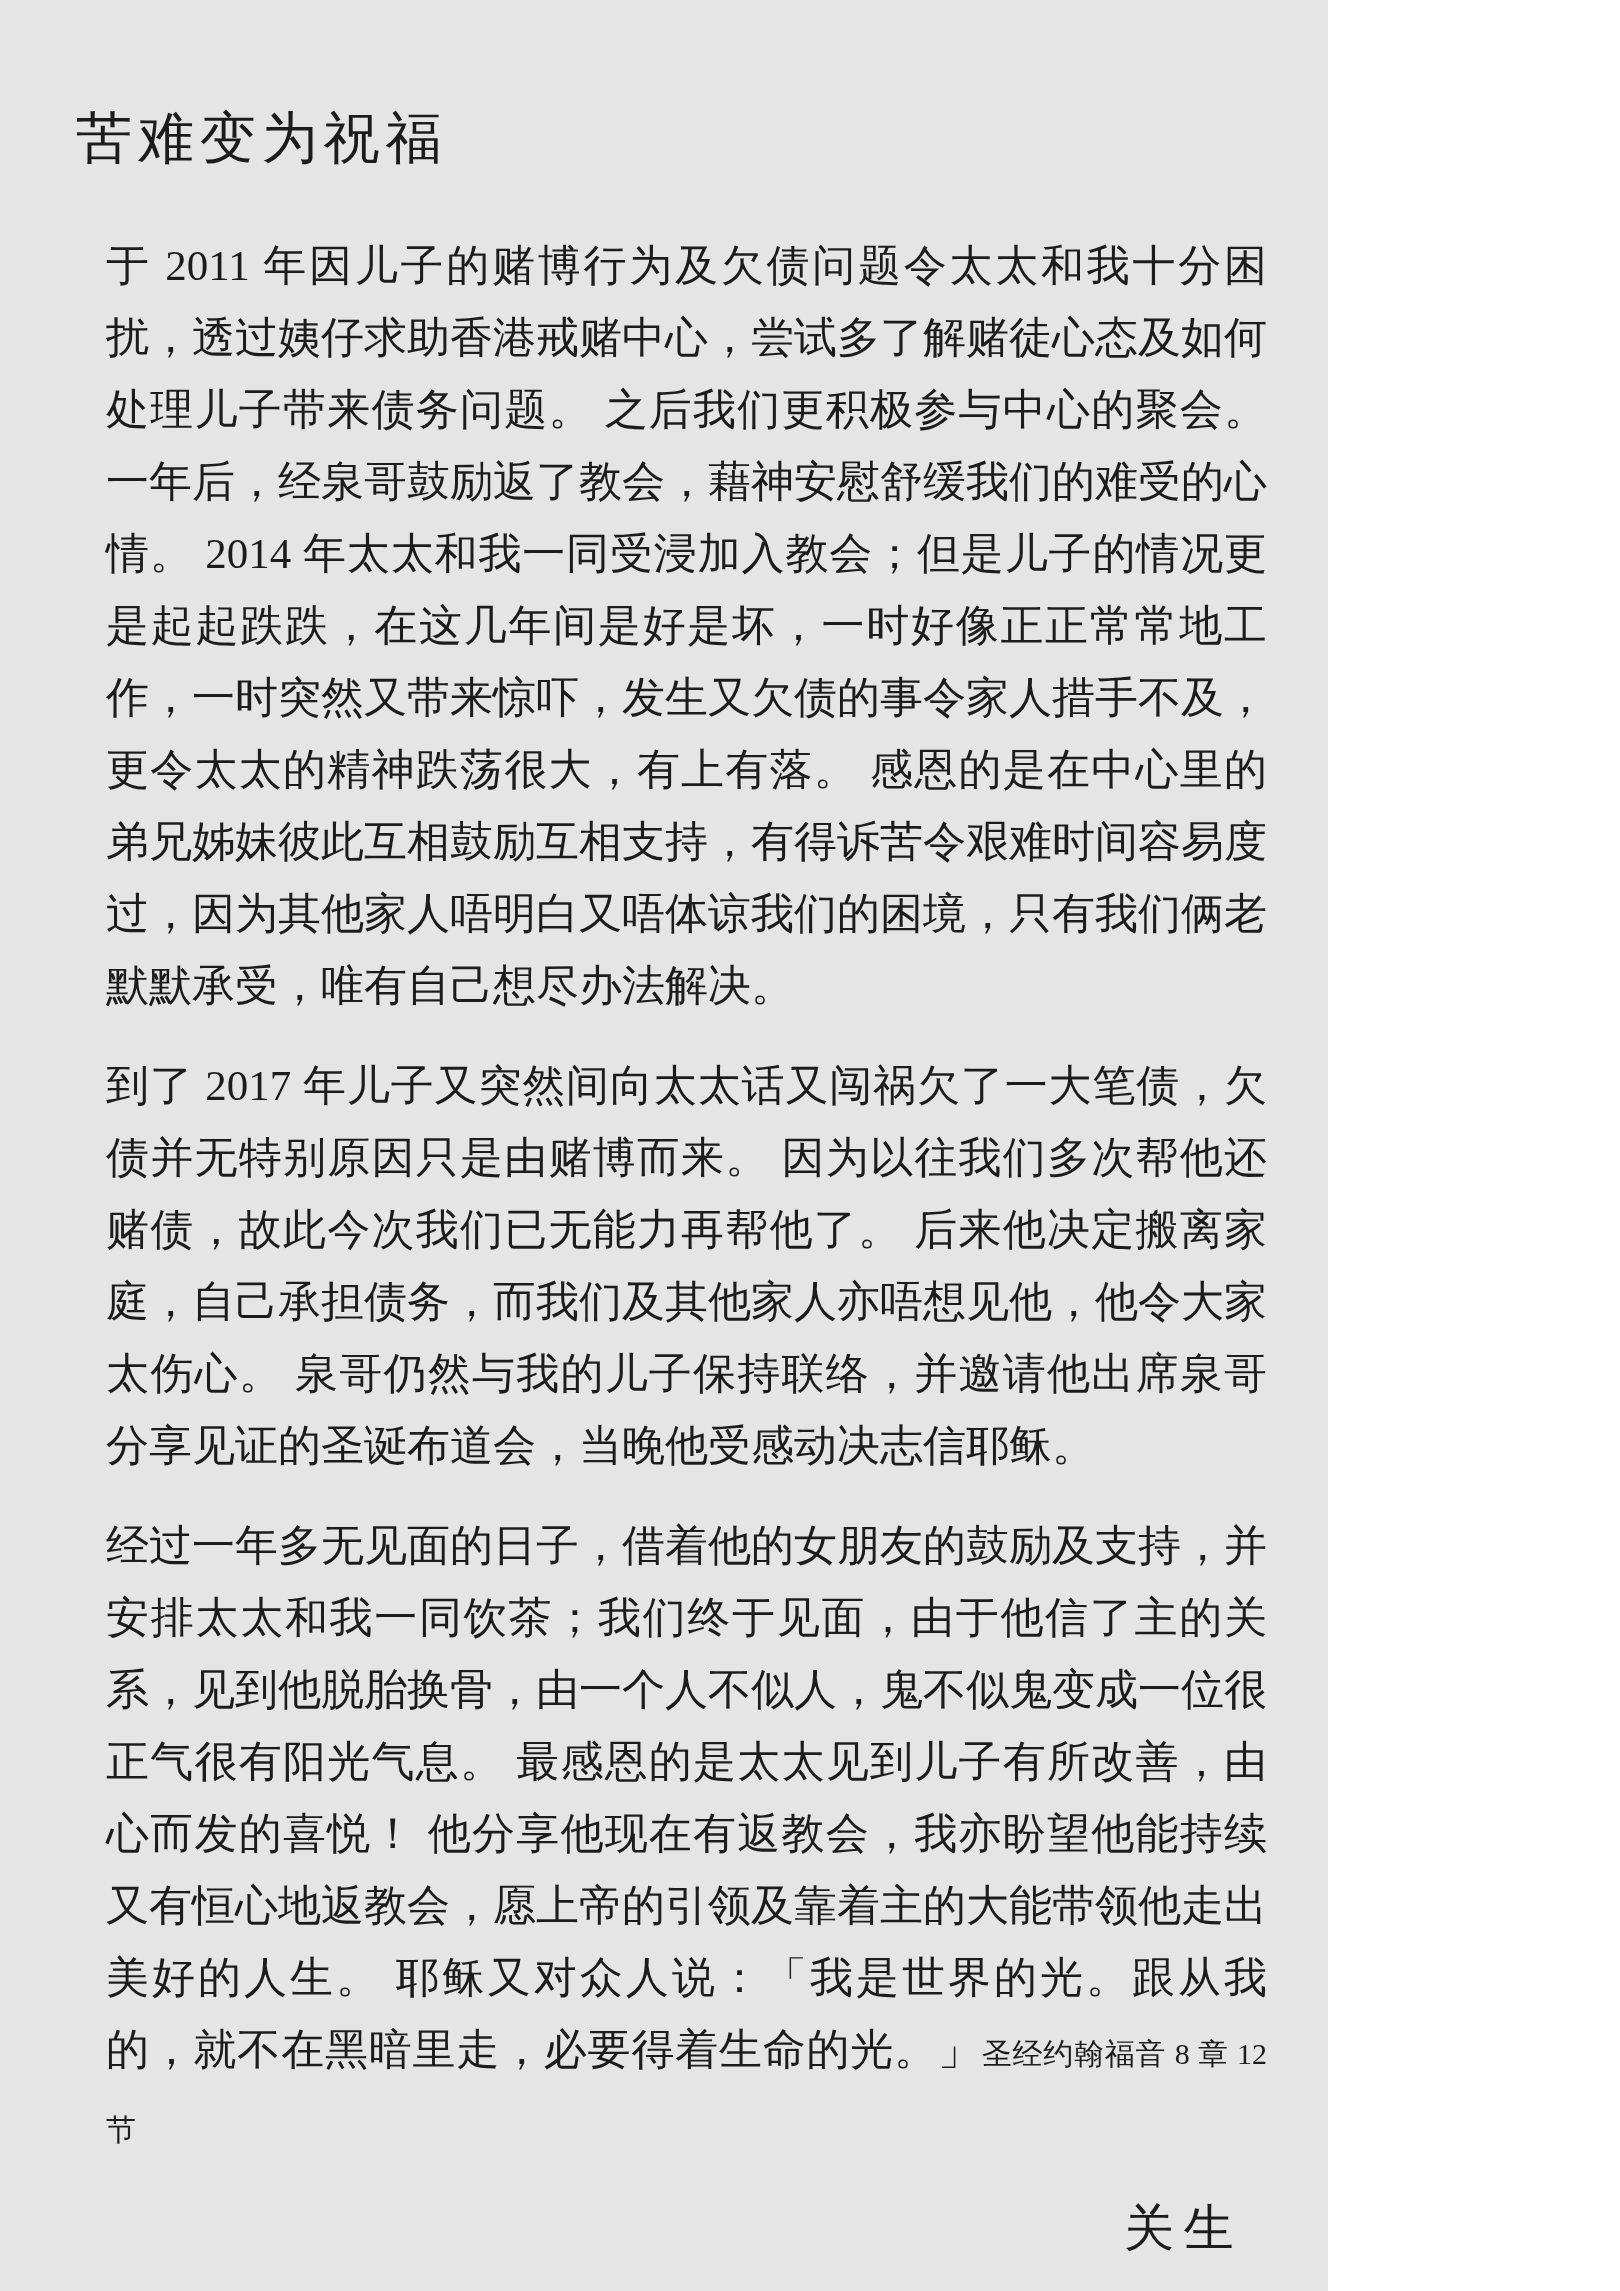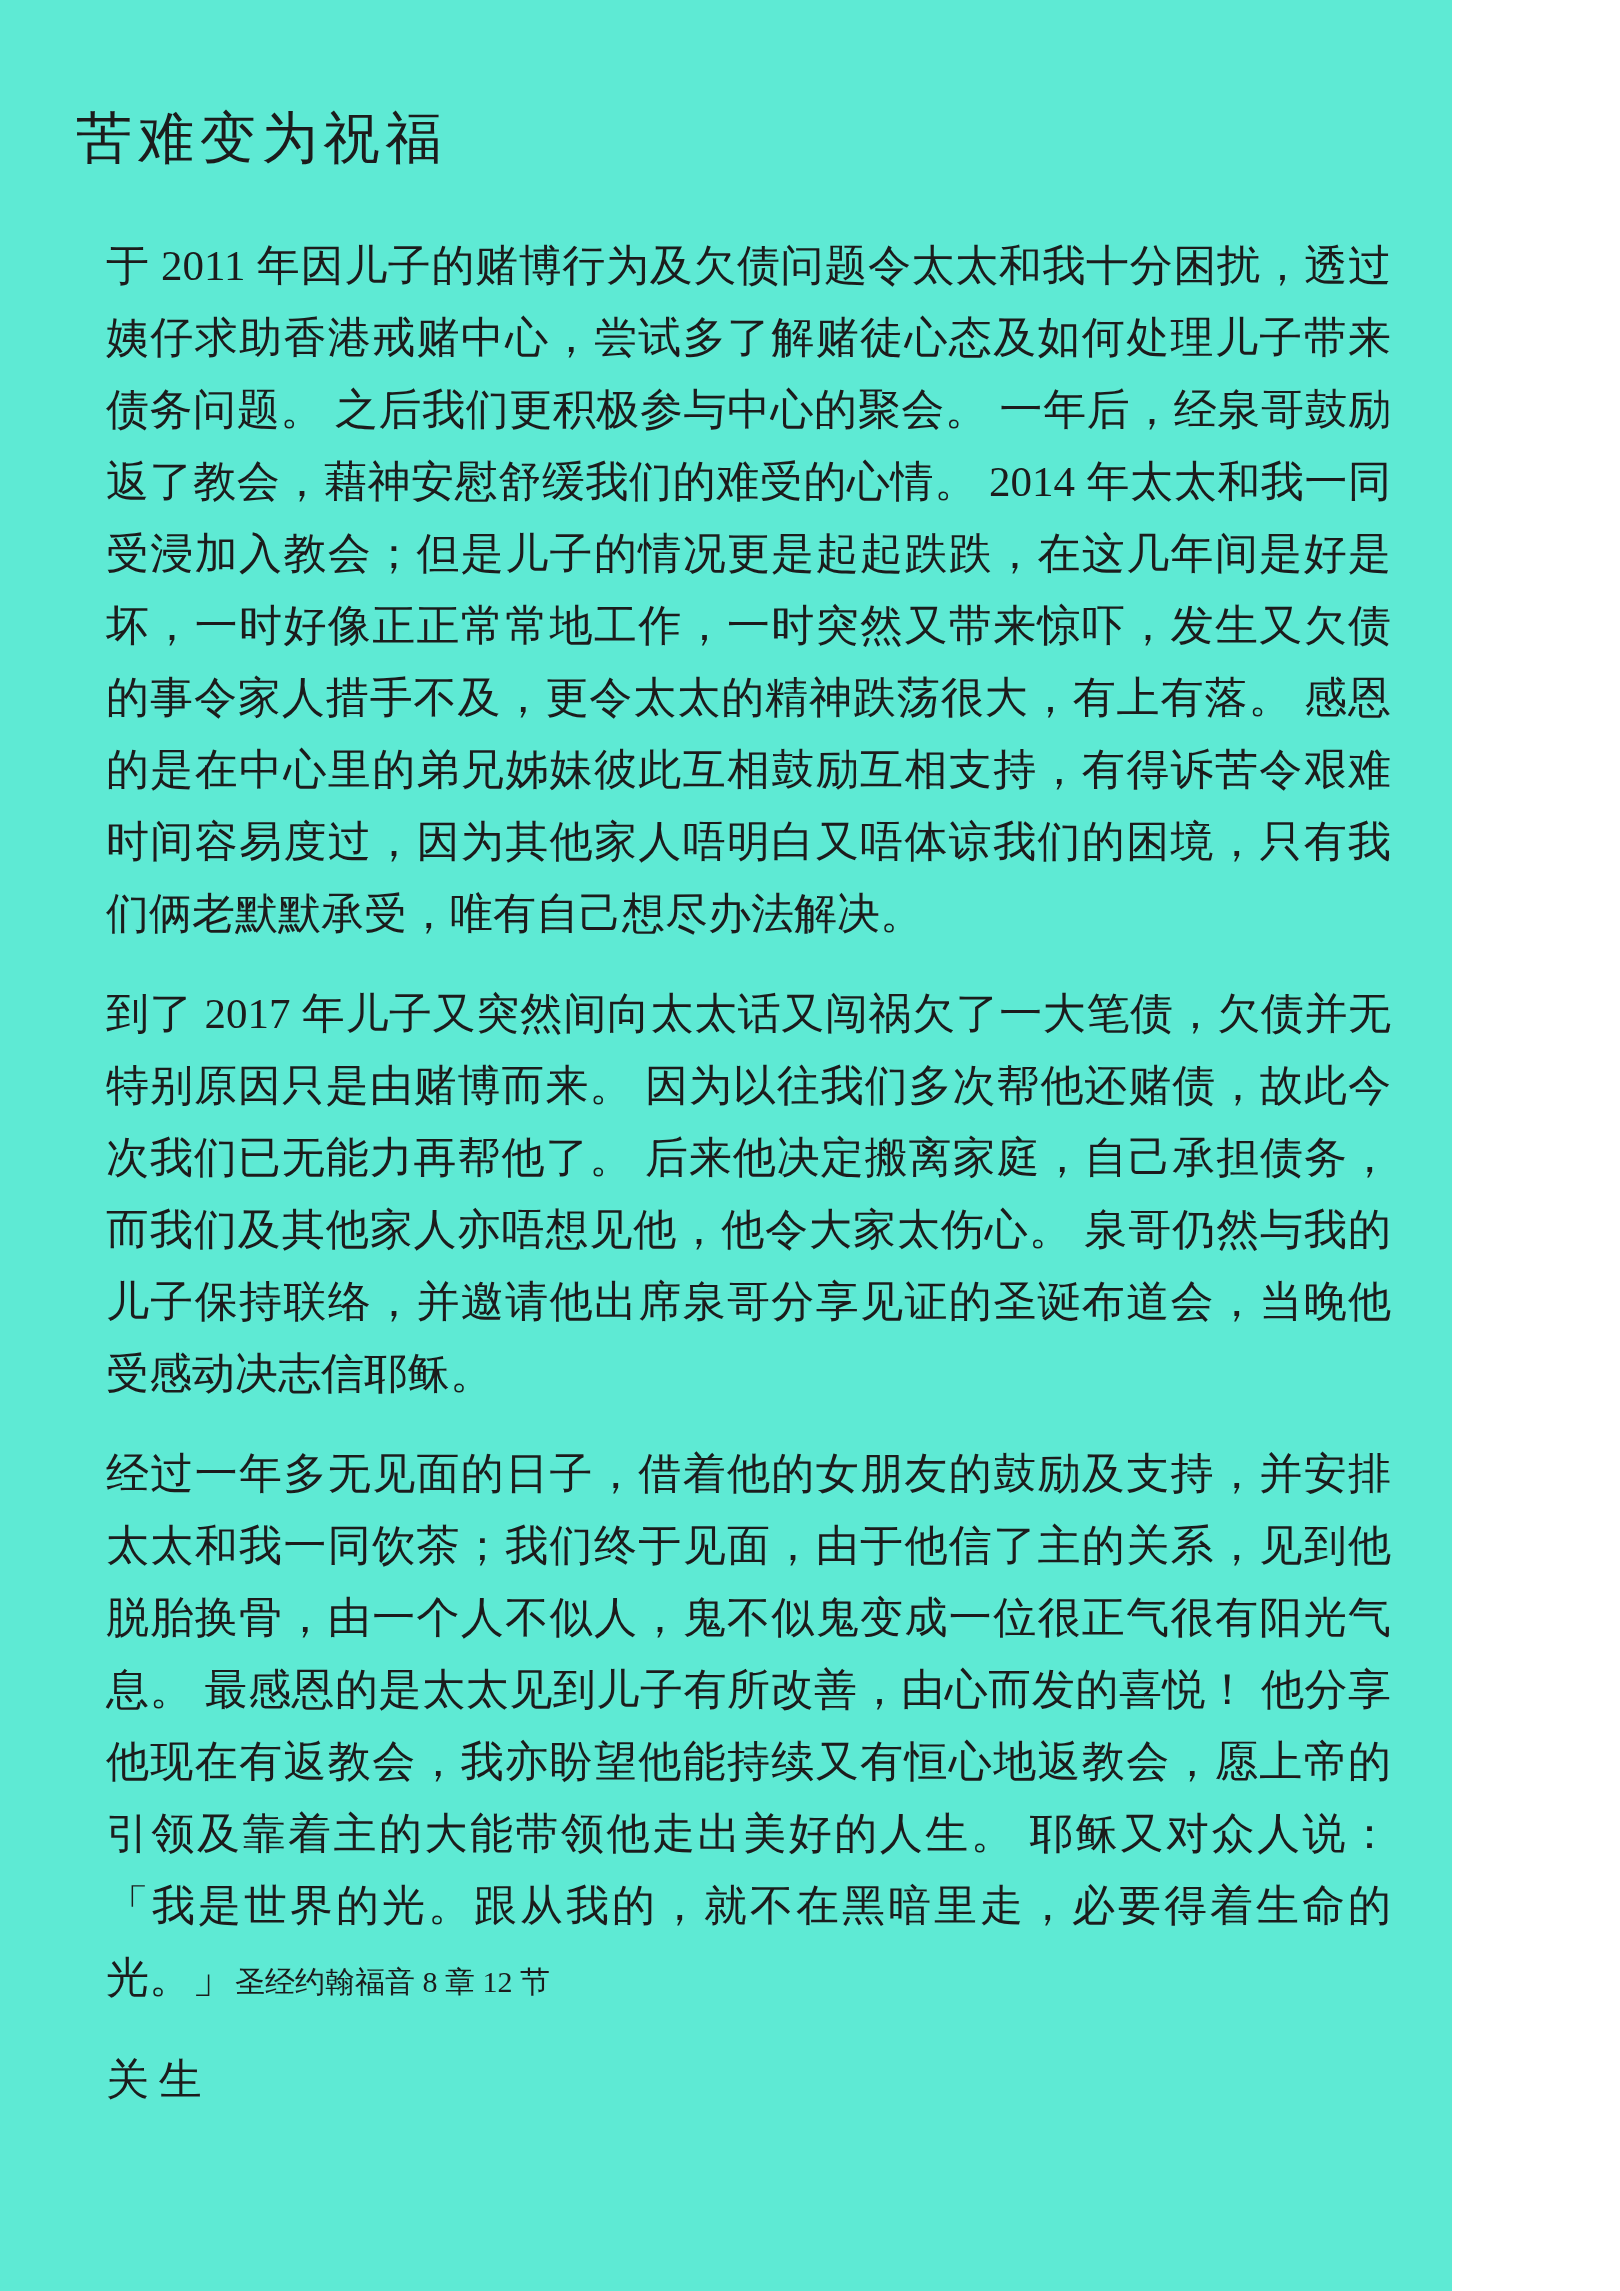--- a/index.html
+++ b/index.html
@@ -2,24 +2,24 @@
 <html><head>
 <meta charset="utf-8">
 <style>
   html, body {
     margin: 0;
     padding: 0;
     background: #ffffff;
   }
   .page {
     position: relative;
-    width: 1452px;
+    width: 1328px;
     height: 2292px;
     box-sizing: border-box;
-    background: #5eead4;
+    background: #e5e5e5;
     color: #1c1c1c;
     font-family: "Liberation Serif", "DejaVu Serif", serif;
     padding: 102px 61px 0 76px;
     overflow: hidden;
   }
   .doc-title {
     font-size: 56px;
     font-weight: 400;
     line-height: 73px;
     margin: 0 0 55px 0;
@@ -34,22 +34,23 @@
   .para {
     margin: 0 0 28px 0;
   }
   .para:last-of-type {
     margin-bottom: 0;
   }
   .citation {
     font-size: 30px;
   }
   .signature {
-    font-size: 43px;
+    font-size: 50px;
     line-height: 72px;
+    text-align: right;
     padding-right: 23.5px;
     margin-top: 25.5px;
     letter-spacing: 9.8px;
   }
 </style>
 </head>
 <body>
 
 <div class="page">
   <h1 class="doc-title">苦难变为祝福</h1>

